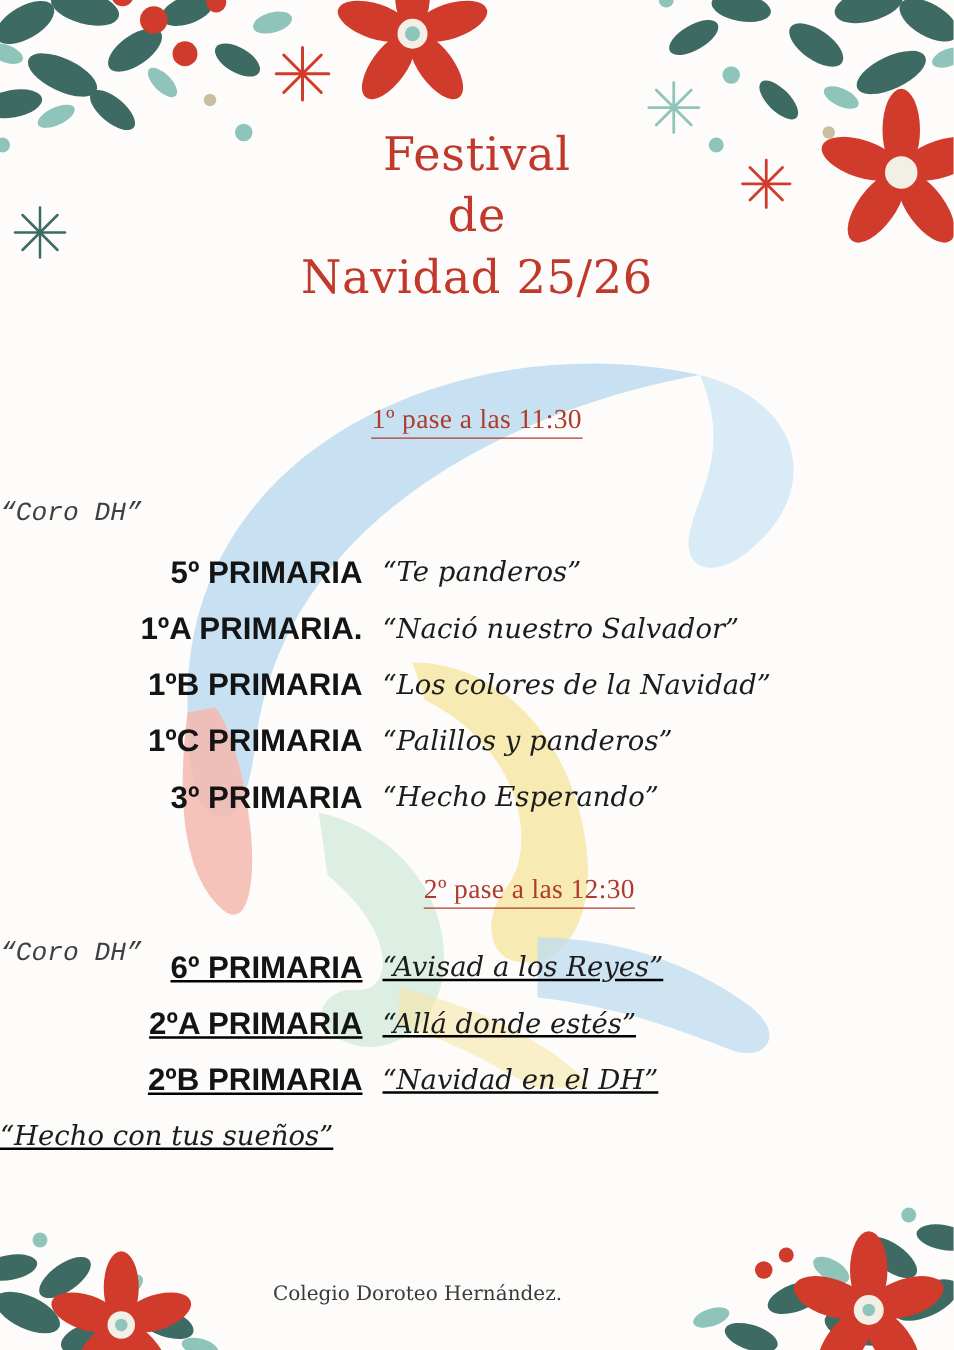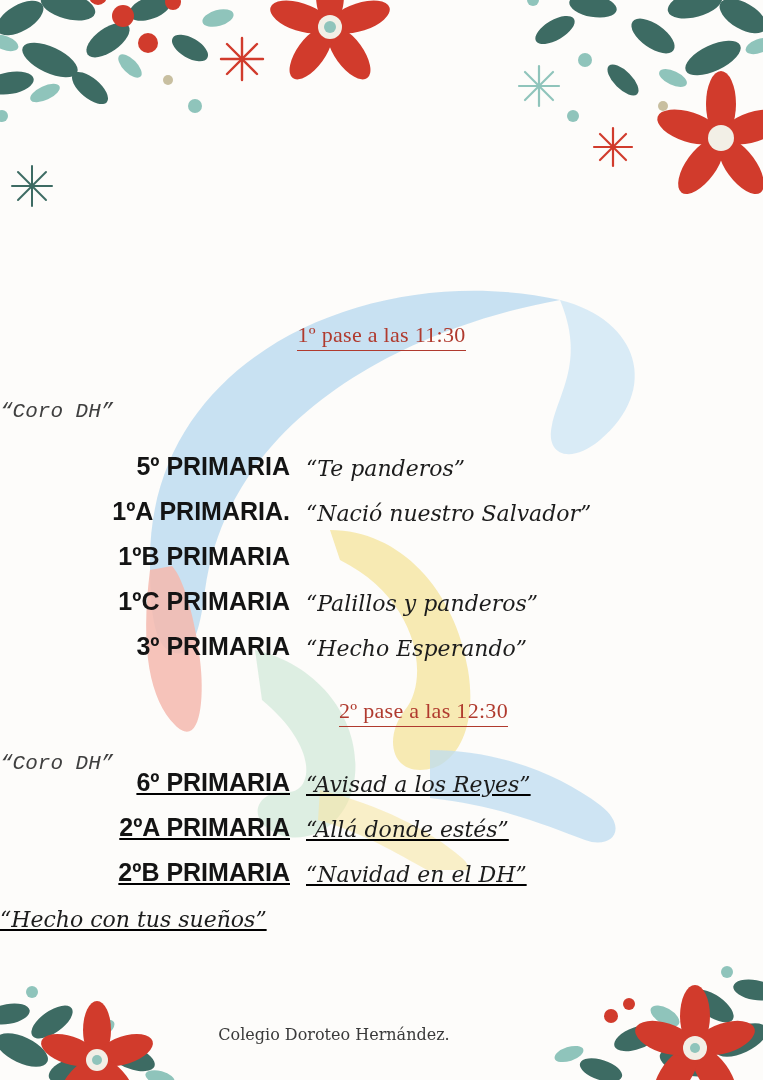--- a/index.html
+++ b/index.html
@@ -89,21 +89,21 @@
     color: #404040;
     text-align: left;
     width: 763px;
   }
 
   .rows {
     width: 763px;
   }
   .row {
     display: flex;
-    align-items: flex-end;
+    align-items: center;
     justify-content: flex-start;
     padding: 0;
   }
   .grade {
     flex: 0 0 290px;
     text-align: right;
     padding-right: 16px;
     font-family: "Liberation Sans", sans-serif;
     font-weight: bold;
     font-size: 25px;
@@ -300,36 +300,42 @@
     <circle cx="244" cy="128" r="12" fill="#f2efe6"></circle>
     <circle cx="244" cy="128" r="5" fill="#8fc4bb"></circle>
     <g fill="#d13b2c">
       <circle cx="160" cy="96" r="7"></circle>
       <circle cx="178" cy="84" r="6"></circle>
     </g>
   </svg>
 
   <div class="content">
 
+    <div class="title">
+      <span class="l1">Festival</span>
+      <span class="l2">de</span>
+      <span class="l3">Navidad 25/26</span>
+    </div>
 
     <div class="session session-1">
       <span class="session-head">1º pase  a las 11:30</span>
     </div>
     <div class="choir session-1-choir">“Coro DH”</div>
     <div class="rows session-1-rows">
       <div class="row">
         <span class="grade">5º PRIMARIA</span>
         <span class="song">“Te panderos”</span>
       </div>
       <div class="row">
         <span class="grade">1ºA PRIMARIA.</span>
         <span class="song">“Nació nuestro Salvador”</span>
       </div>
       <div class="row">
         <span class="grade">1ºB PRIMARIA</span>
+        <span class="song">“Los colores de la Navidad”</span>
       </div>
       <div class="row">
         <span class="grade">1ºC PRIMARIA</span>
         <span class="song">“Palillos y panderos”</span>
       </div>
       <div class="row">
         <span class="grade">3º PRIMARIA</span>
         <span class="song">“Hecho Esperando”</span>
       </div>
     </div>

